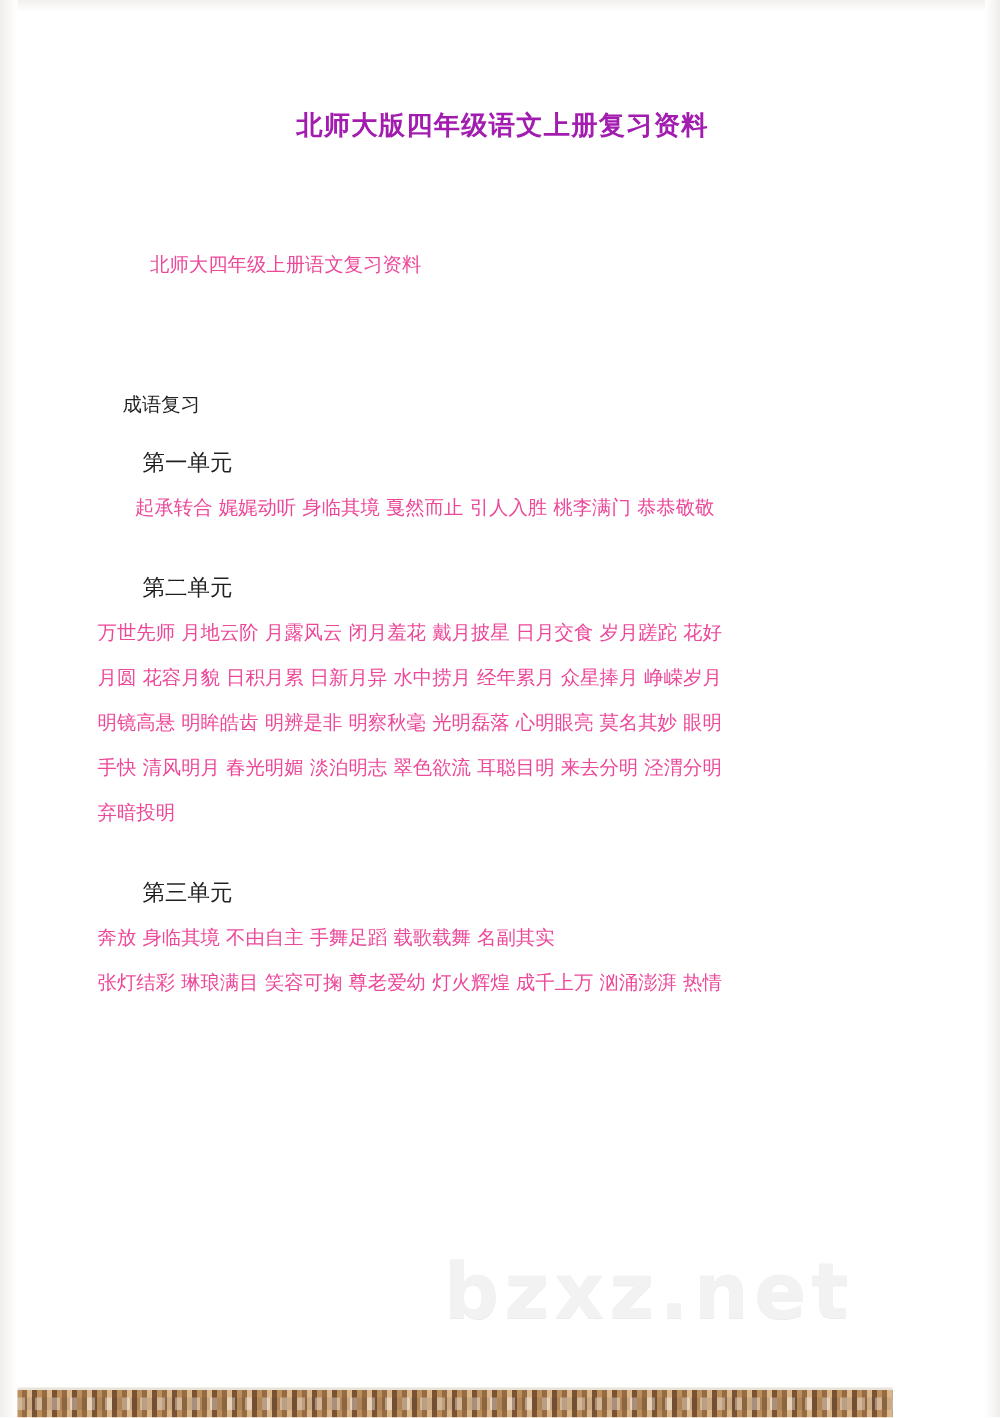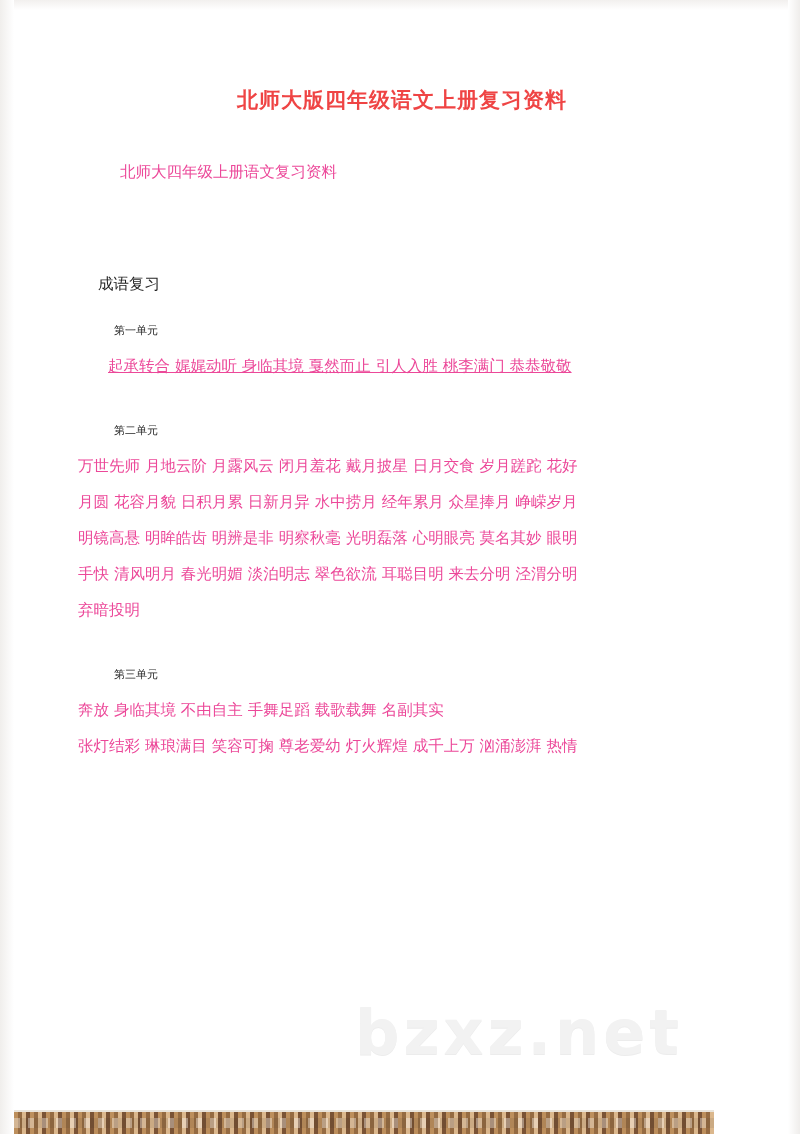--- a/index.html
+++ b/index.html
@@ -44,51 +44,50 @@
     position: absolute;
     left: 78px;
     top: 86px;
     width: 648px;
   }
   .doc-title {
     text-align: center;
     font-family: "DejaVu Sans", sans-serif;
     font-weight: bold;
     font-size: 21px;
-    color: #ef4444;
+    color: #a21caf;
     letter-spacing: 1px;
-    margin: 0 0 40px 0;
+    margin: 0 0 80px 0;
   }
   .para {
     font-family: "DejaVu Serif", serif;
     font-size: 15.5px;
     color: #ec4899;
     line-height: 36px;
     margin: 0;
     text-align: justify;
   }
   .para.indent {
     text-indent: 30px;
-    text-decoration: underline;
   }
   .para.lead {
     padding-left: 42px;
     margin-bottom: 76px;
   }
   .section-title {
     font-family: "DejaVu Serif", serif;
     font-size: 15.5px;
     color: #1f1f1f;
     line-height: 36px;
     padding-left: 20px;
     margin: 0;
   }
   .unit-title {
     font-family: Liberation Serif, serif;
-    font-size: 11px;
+    font-size: 18px;
     color: #1f1f1f;
     line-height: 36px;
     padding-left: 36px;
     margin: 0;
   }
   .block {
     margin: 0 0 28px 0;
   }
   .block.tight {
     margin-bottom: 0;

